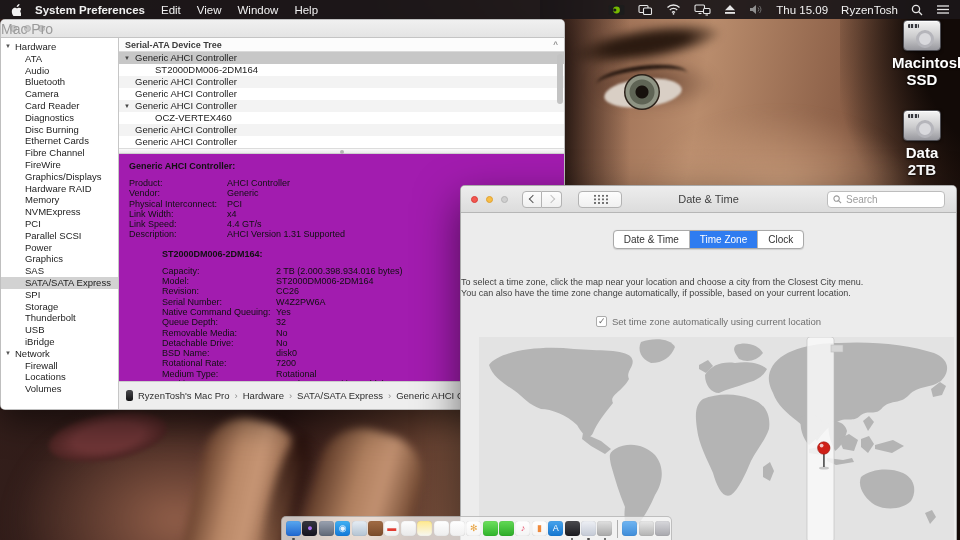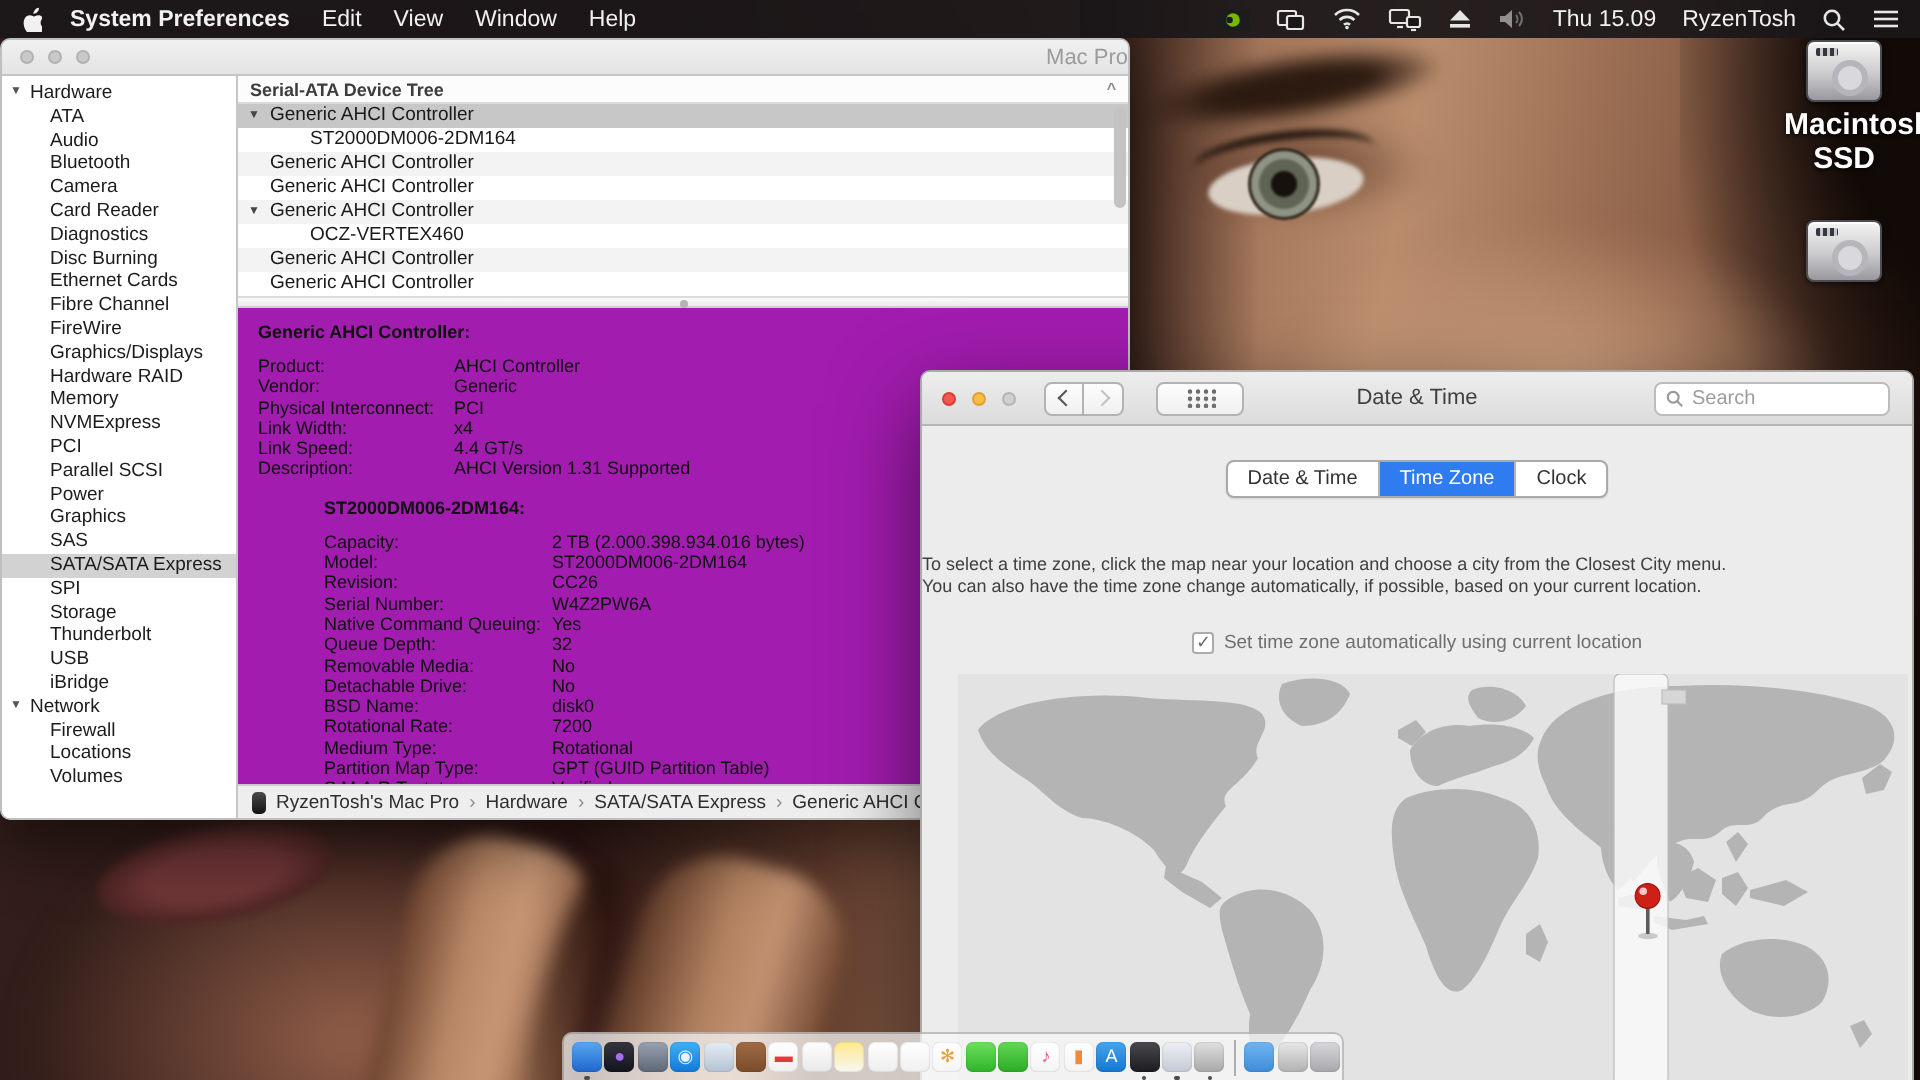--- a/index.html
+++ b/index.html
@@ -41,21 +41,21 @@
   .drive-icon::before{content:"";position:absolute;left:12px;top:9px;width:12px;height:12px;border-radius:50%;border:3px solid #b5b5bb;background:#d9d9dd;}
   .drive-icon::after{content:"";position:absolute;left:4px;top:3px;width:11px;height:4px;background:repeating-linear-gradient(90deg,#36363c 0 2px,#c7cbd0 2px 3.5px);border-radius:1px;}
   .dicon-label{margin-top:3px;font-size:15px;font-weight:bold;color:#fff;text-shadow:0 1px 2px rgba(0,0,0,.85);}
 
   
   .win-sysinfo{position:absolute;left:0;top:19px;width:565px;height:391px;z-index:2;border-radius:5px;box-shadow:0 12px 32px rgba(0,0,0,.5);background:#fff;display:flex;flex-direction:column;overflow:hidden;border:1px solid rgba(0,0,0,.25);}
   .si-titlebar{height:18px;flex:none;background:linear-gradient(#f0f0f0,#e4e4e4);border-bottom:1px solid #c4c4c4;position:relative;display:flex;align-items:center;}
   .lights{display:flex;gap:7px;margin-left:9px;}
   .light{width:7px;height:7px;border-radius:50%;}
   .light.inactive{background:#c9c9c9;border:.5px solid #b2b2b2;}
-  .si-title{position:absolute;left:0;right:0;text-align:right;font-size:11px;color:#9b9b9b;}
+  .si-title{position:absolute;left:0;right:0;text-align:left;font-size:14px;color:#9b9b9b;}
   .si-body{flex:1;display:flex;min-height:0;}
   .si-sidebar{width:118px;flex:none;background:#fff;border-right:1px solid #c6c6c6;overflow:hidden;padding-top:3px;font-size:9.5px;color:#1c1c1c;}
   .sb-row{height:11.8px;line-height:11.8px;white-space:nowrap;}
   .sb-group{padding-left:14px;position:relative;}
   .sb-group .disc{position:absolute;left:4px;top:0;font-size:6px;color:#555;}
   .sb-item{padding-left:24px;}
   .sb-item.sel{background:#d2d2d2;}
   .si-main{flex:1;display:flex;flex-direction:column;min-width:0;justify-content:space-between;}
   .tree-header{height:14px;flex:none;background:#fcfcfc;border-bottom:1px solid #d9d9d9;display:flex;align-items:center;padding:0 6px;font-size:9px;font-weight:bold;color:#3d3d3d;}
   .tree-header .sort{margin-left:auto;color:#8a8a8a;font-size:8px;}
@@ -69,21 +69,21 @@
   .tree-row.lvl2 .lbl{padding-left:36px;}
   .tree-scrollbar{position:absolute;right:1px;top:2px;width:6px;height:50px;border-radius:3px;background:#c3c3c3;}
   .splitter{height:6px;flex:none;background:linear-gradient(#fafafa,#ececec);border-top:1px solid #dcdcdc;border-bottom:1px solid #cfcfcf;position:relative;}
   .splitter::after{content:"";position:absolute;left:50%;top:1px;width:4px;height:4px;margin-left:-2px;border-radius:50%;background:#b3b3b3;}
   .details{flex:1;background:#a21caf;overflow:hidden;padding:7px 10px;font-size:9px;color:#101010;}
   .dtitle{font-weight:bold;margin-bottom:7px;}
   .kv{display:flex;line-height:10.3px;}
   .kv .k{width:98px;flex:none;}
   .dsec.sec2{margin-left:33px;margin-top:9px;}
   .dsec.sec2 .kv .k{width:114px;}
-  .breadcrumb-bar{height:17px;flex:none;background:#eeeeee;border-top:1px solid #cccccc;display:flex;align-items:center;padding:0 7px;font-size:9.5px;color:#2e2e2e;gap:5px;overflow:hidden;white-space:nowrap;}
+  .breadcrumb-bar{height:28px;flex:none;background:#eeeeee;border-top:1px solid #cccccc;display:flex;align-items:center;padding:0 7px;font-size:9.5px;color:#2e2e2e;gap:5px;overflow:hidden;white-space:nowrap;}
   .macpro-glyph{width:7px;height:11px;border-radius:2.5px;background:linear-gradient(180deg,#4a4a4e,#121214);flex:none;}
   .bc-sep{color:#8a8a8a;}
 
   
   .win-dt{position:absolute;left:460px;top:185px;width:497px;height:380px;z-index:3;border-radius:5px;box-shadow:0 16px 44px rgba(0,0,0,.55);background:#ececec;overflow:hidden;border:1px solid rgba(0,0,0,.28);display:flex;flex-direction:column;}
   .dt-titlebar{height:27px;flex:none;background:linear-gradient(#ededed,#dcdcdc);border-bottom:1px solid #b6b6b6;position:relative;display:flex;align-items:center;}
   .dt-titlebar .lights{margin-left:10px;gap:8px;}
   .light.red{background:#f25750;border:.5px solid #da3d37;}
   .light.yellow{background:#f7bd45;border:.5px solid #dfa133;}
   .light.gray{background:#cfcfcf;border:.5px solid #b5b5b5;}
@@ -139,20 +139,24 @@
     <div class="ph ph-lips"></div>
     <div class="ph ph-finger1"></div>
     <div class="ph ph-fingergap"></div>
     <div class="ph ph-finger2"></div>
   </div>
 
   <div class="dicons">
       <div class="dicon-block">
         <div class="drive-icon"></div>
         <div class="dicon-label">Macintosh SSD</div>
+      </div>
+      <div class="dicon-block">
+        <div class="drive-icon"></div>
+        <div class="dicon-label">Data 2TB</div>
       </div>
       <div class="dicon-block">
         <div class="drive-icon"></div>
       </div>
     </div>
 
   <div class="win-sysinfo">
     <div class="si-titlebar">
       <div class="lights">
         <span class="light inactive"></span>

